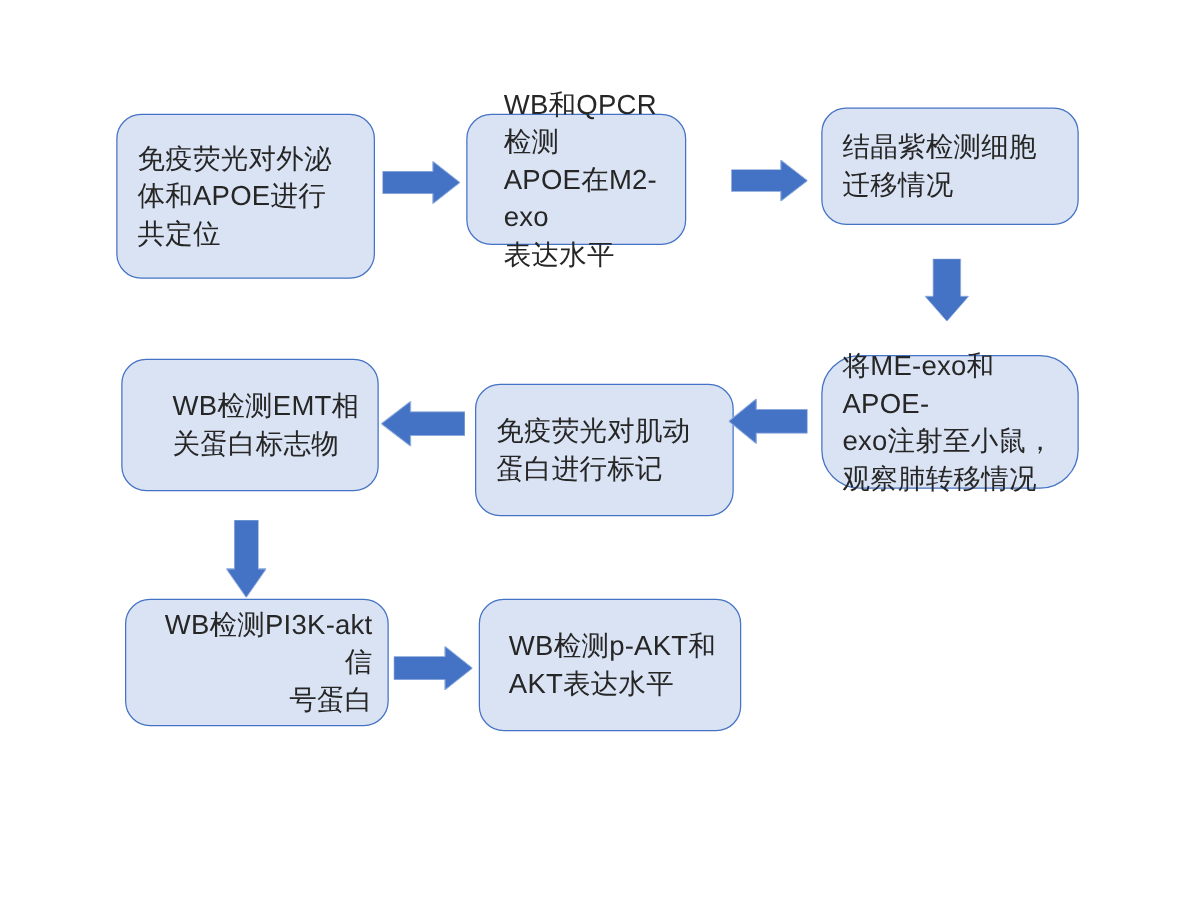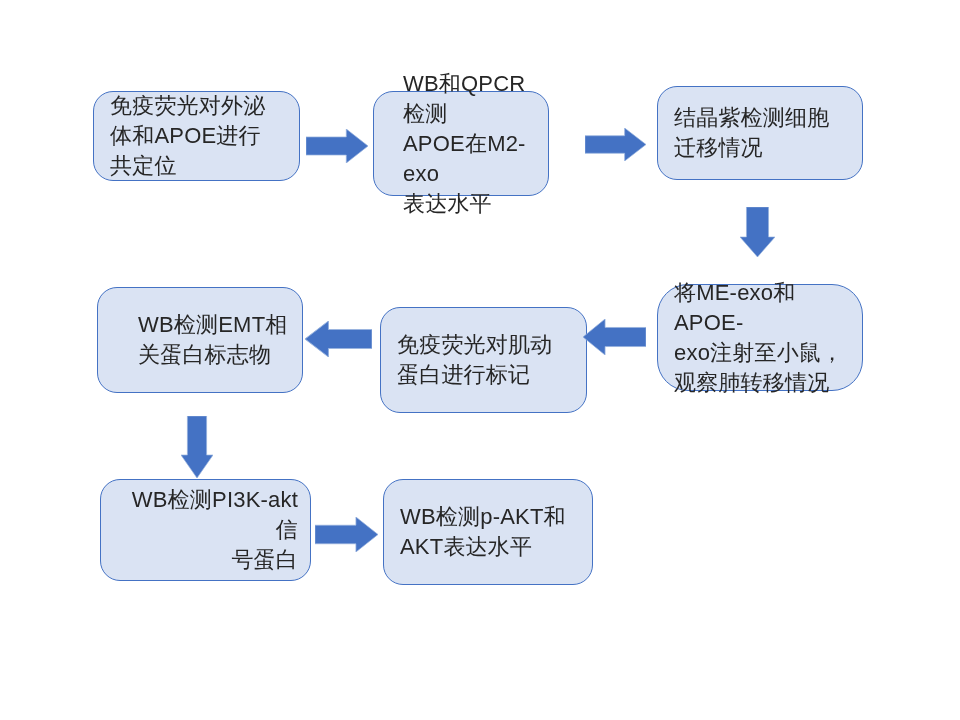--- a/index.html
+++ b/index.html
@@ -26,28 +26,28 @@
     padding: 4px 12px 4px 16px;
   }
   .flow-box .box-text {
     white-space: pre-line;
     font-size: 22px;
     line-height: 30px;
     color: #262626;
     letter-spacing: 0.2px;
   }
   
-  .b1 { left: 93px;  top: 91px;  width: 207px; height: 90px; }
+  .b1 { left: 93px;  top: 91px;  width: 207px; height: 132px; }
   .b2 { left: 373px; top: 91px;  width: 176px; height: 105px; padding-left: 29px; }
   .b3 { left: 657px; top: 86px;  width: 206px; height: 94px; }
   .b4 { left: 657px; top: 284px; width: 206px; height: 107px; border-radius: 31px; }
   .b5 { left: 380px; top: 287px; width: 207px; height: 106px; margin-top: 20px; }
   .b6 { left: 97px;  top: 287px; width: 206px; height: 106px; padding-left: 40px; }
   .b7 { left: 100px; top: 479px; width: 211px; height: 102px; padding-left: 13px; text-align: right; }
-  .b8 { left: 383px; top: 479px; width: 210px; height: 106px; }
+  .b8 { left: 383px; top: 479px; width: 210px; height: 106px; justify-content: center; }
   
   .flow-arrow { position: absolute; display: block; }
   .a1 { left: 306px; top: 129px; width: 62px; height: 34px; }
   .a2 { left: 585px; top: 128px; width: 61px; height: 33px; }
   .a3 { left: 740px; top: 207px; width: 35px; height: 50px; }
   .a4 { left: 583px; top: 319px; width: 63px; height: 36px; }
   .a5 { left: 305px; top: 321px; width: 67px; height: 36px; }
   .a6 { left: 181px; top: 416px; width: 32px; height: 62px; }
   .a7 { left: 315px; top: 517px; width: 63px; height: 35px; }
   .flow-arrow polygon { fill: #4472c4; stroke: #94b0dd; stroke-width: 1.5; }

